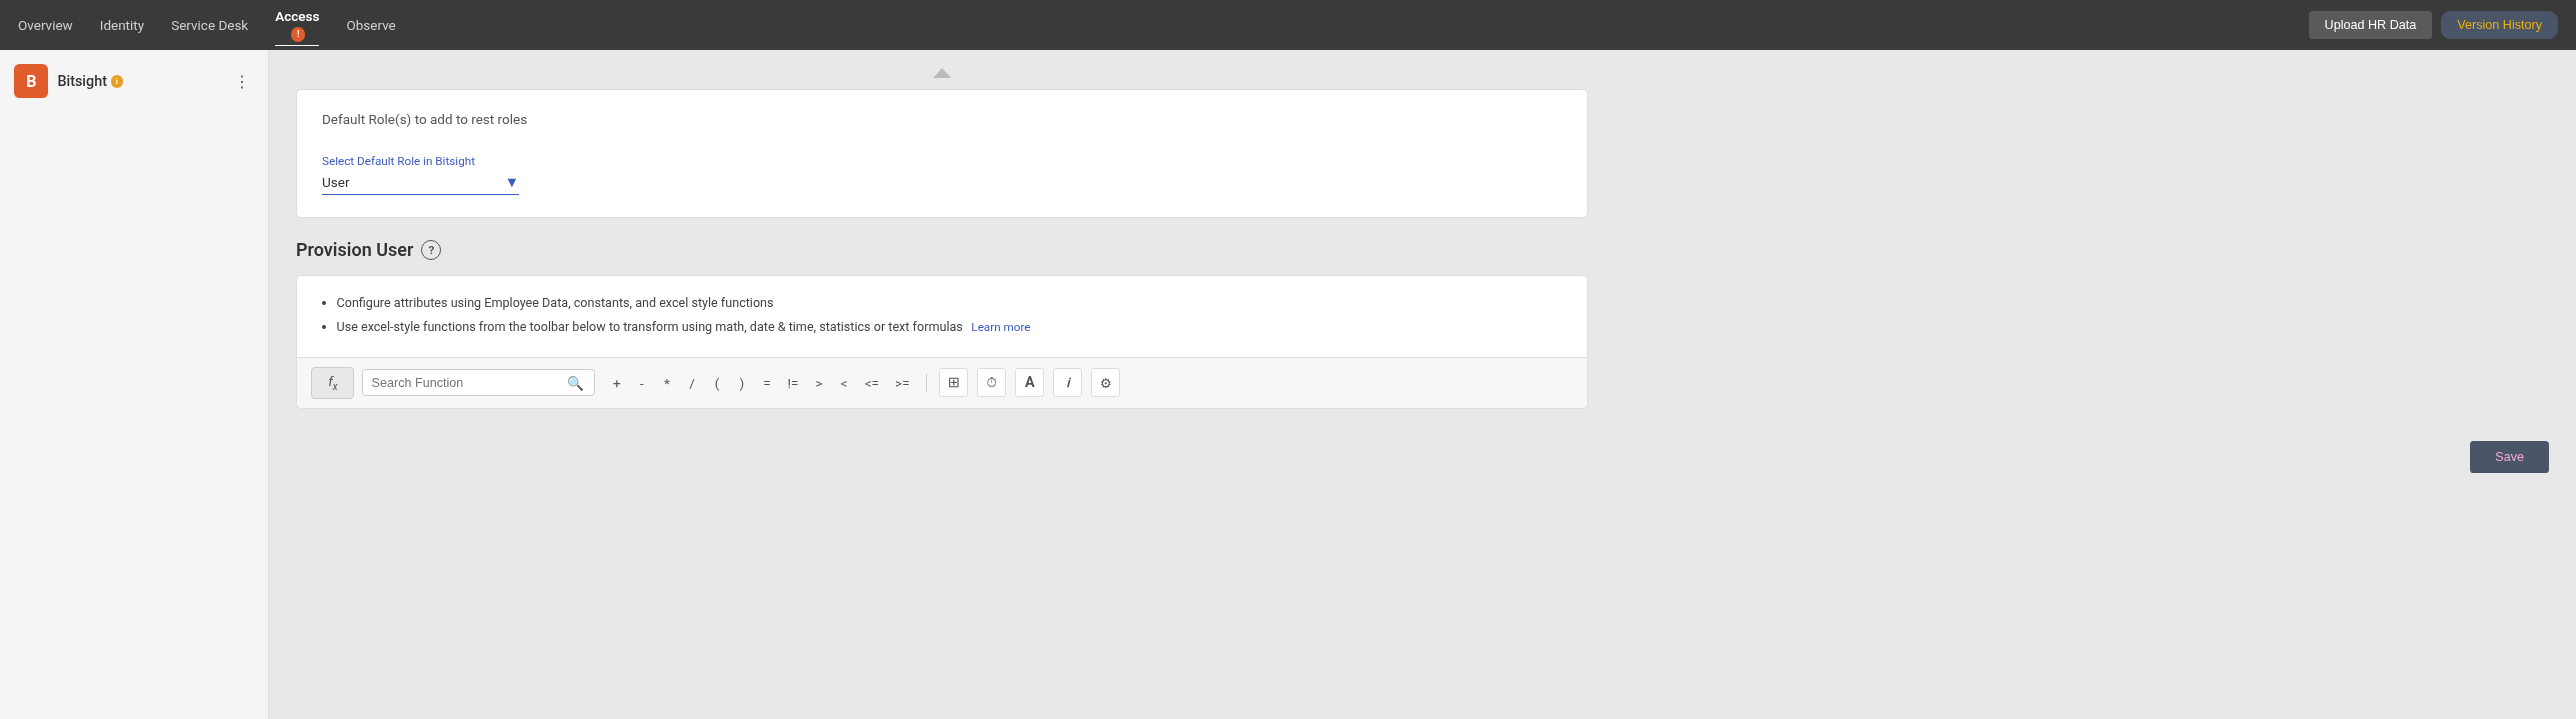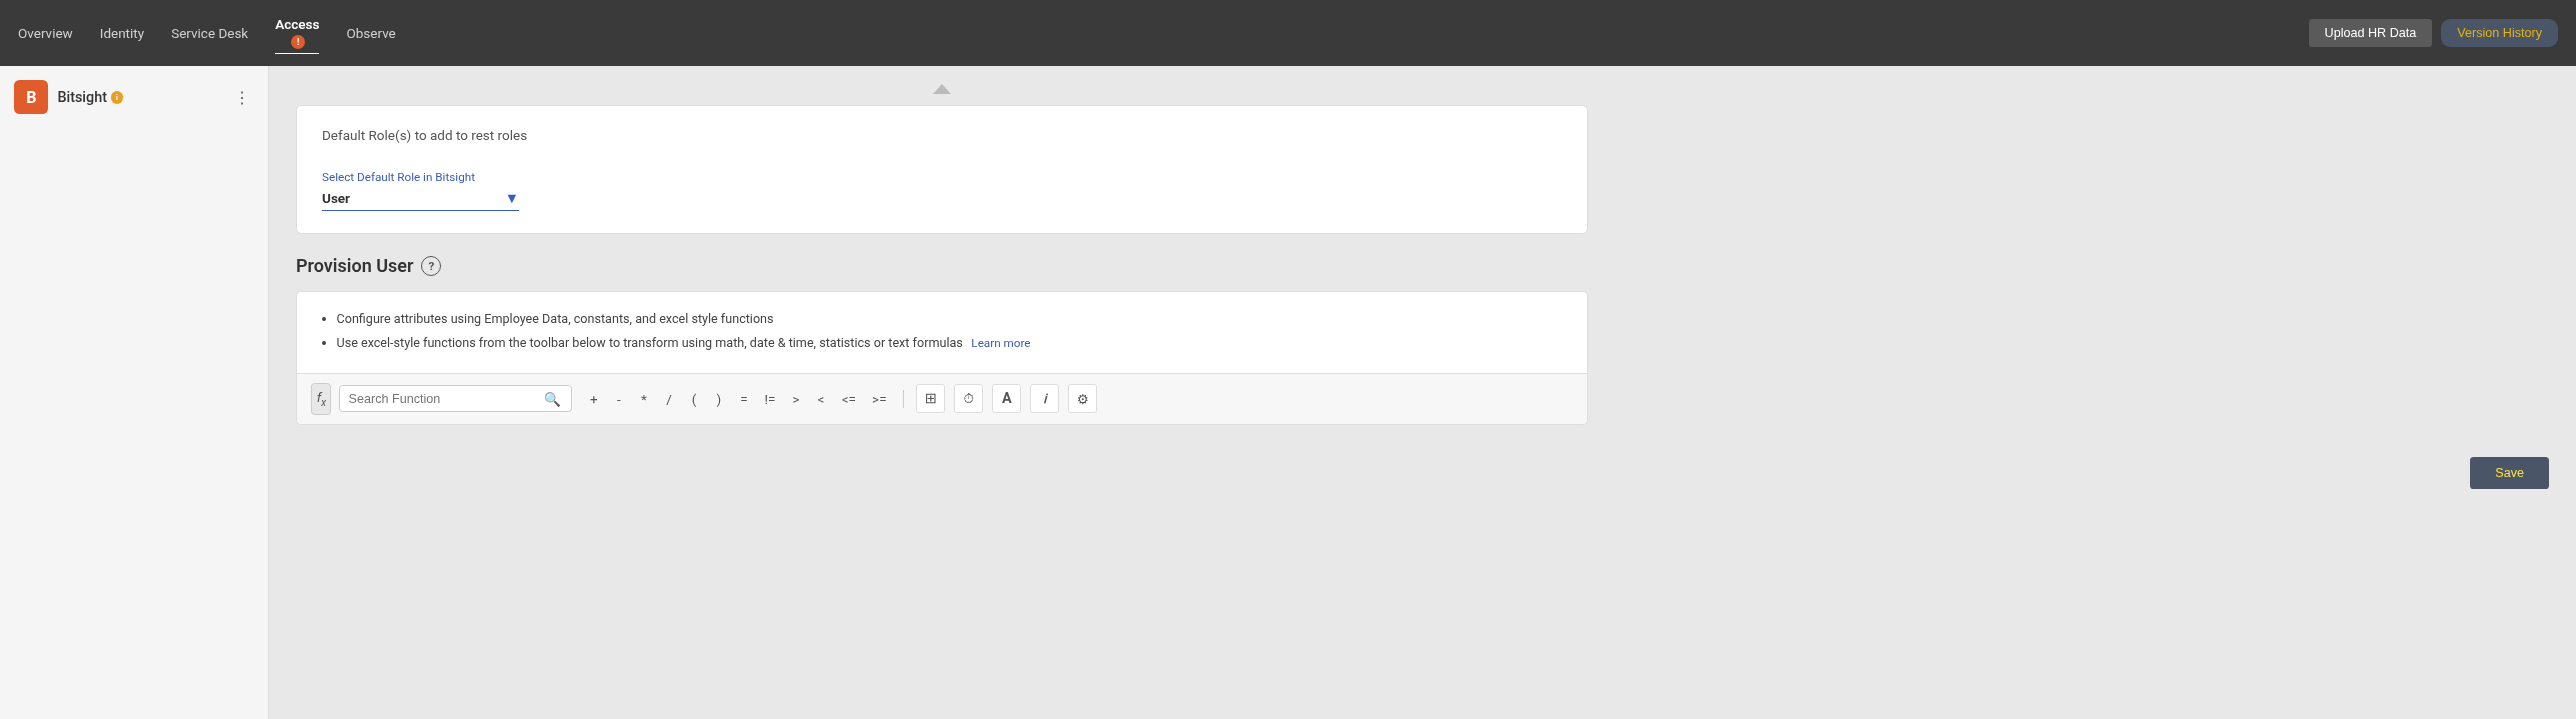--- a/index.html
+++ b/index.html
@@ -1,21 +1,21 @@
 <!DOCTYPE html>
 <html style="font-size:14.4px"><head>
   <meta charset="utf-8">
   <style>
     * { box-sizing: border-box; margin: 0; padding: 0; }
     body { font-family: -apple-system, BlinkMacSystemFont, 'Segoe UI', Roboto, Arial, sans-serif; background: #f0f0f0; min-height: 720px; }
 
     
     .top-nav {
       background: #3a3a3a;
-      height: 66px;
+      height: 50px;
       display: flex;
       align-items: center;
       padding: 8px 18px;
       position: relative;
     }
     .nav-items {
       display: flex;
       align-items: center;
       gap: 27px;
       flex: 1;
@@ -185,21 +185,20 @@
       color: #3a5bbf;
       margin-bottom: 5.4px;
     }
     .role-select-row {
       display: flex;
       align-items: center;
       gap: 14px;
       border-bottom: 1.8px solid #3a5bbf;
       padding-bottom: 3.6px;
       width: 197px;
-      font-weight: bold;
     }
     .role-select-value {
       font-size: 13.5px;
       color: #333;
       flex: 1;
     }
     .role-select-arrow {
       color: #3a5bbf;
       font-size: 14.4px;
     }
@@ -259,21 +258,21 @@
     
     .function-toolbar {
       background: #f7f7f7;
       border-top: 0.9px solid #ddd;
       padding: 9px 14.4px;
       display: flex;
       align-items: center;
       gap: 7.2px;
     }
     .fx-badge {
-      width: 20px;
+      width: 43px;
       height: 32px;
       background: #e8e8e8;
       border: 0.9px solid #ccc;
       border-radius: 3.6px;
       display: flex;
       align-items: center;
       justify-content: center;
       font-style: italic;
       font-size: 13.5px;
       color: #555;
@@ -336,21 +335,21 @@
     }
 
     
     .content-bottom-bar {
       display: flex;
       justify-content: flex-end;
       padding: 14.4px 27px;
     }
     .btn-save {
       background: #4a5568;
-      color: #fde047;
+      color: #f9a8d4;
       border: none;
       padding: 9px 25px;
       border-radius: 3.6px;
       font-size: 12.6px;
       cursor: pointer;
     }
 
     
     .scroll-top-indicator {
       width: 0;

